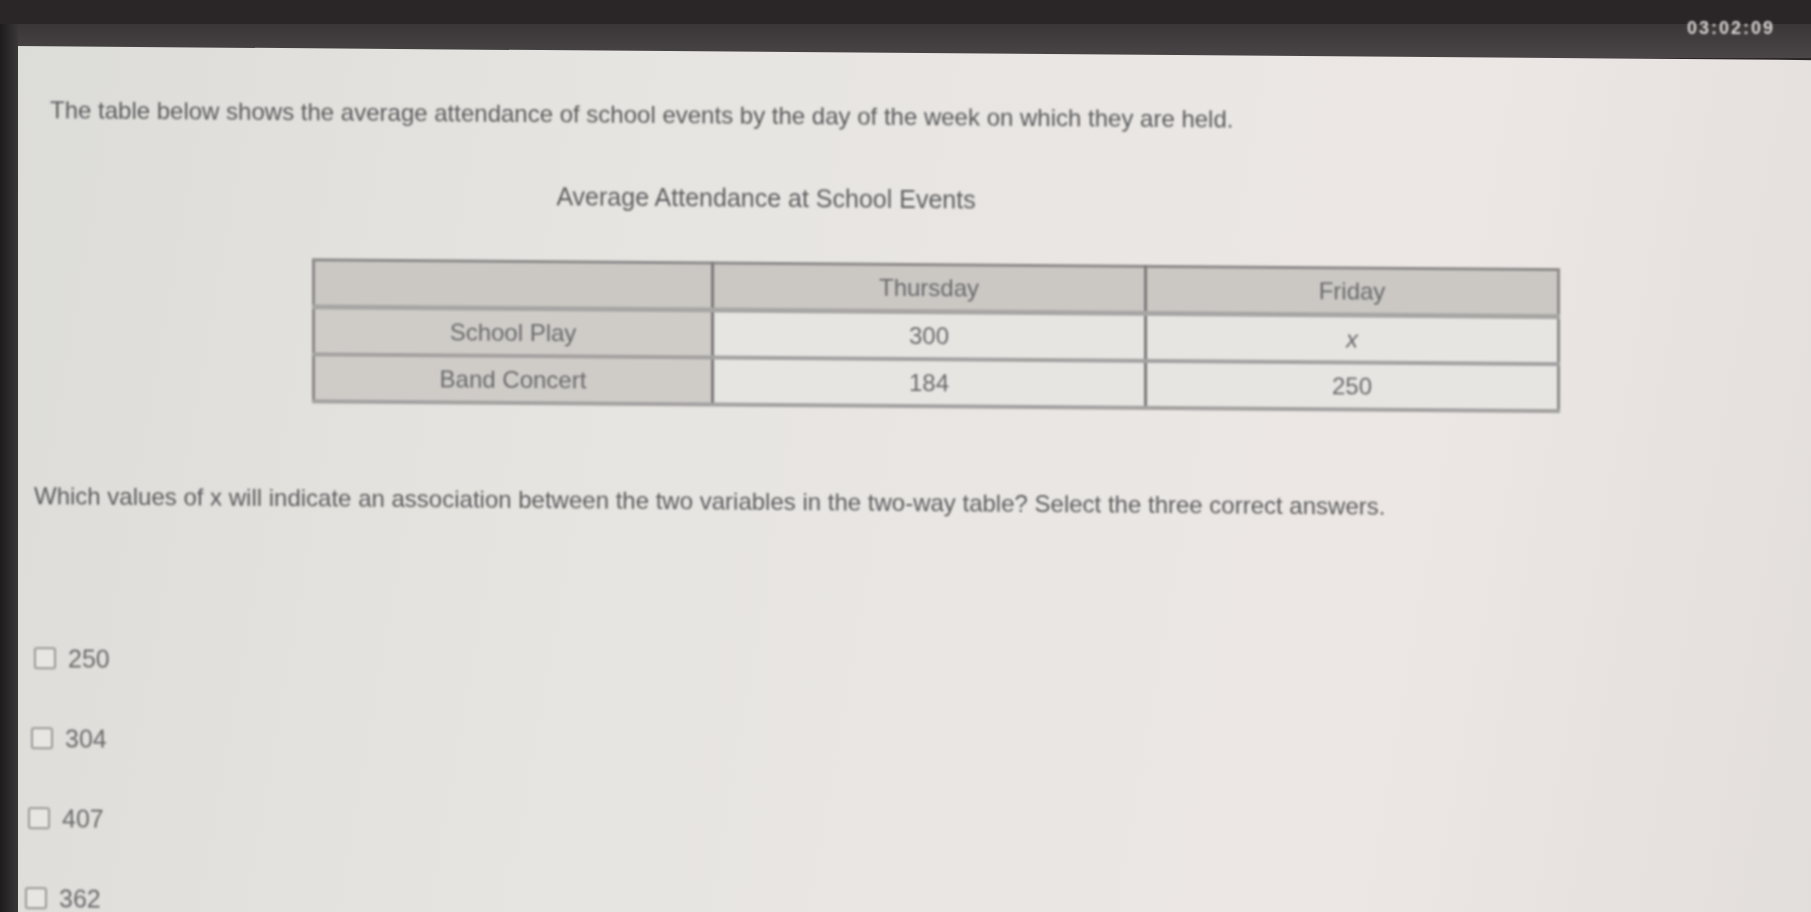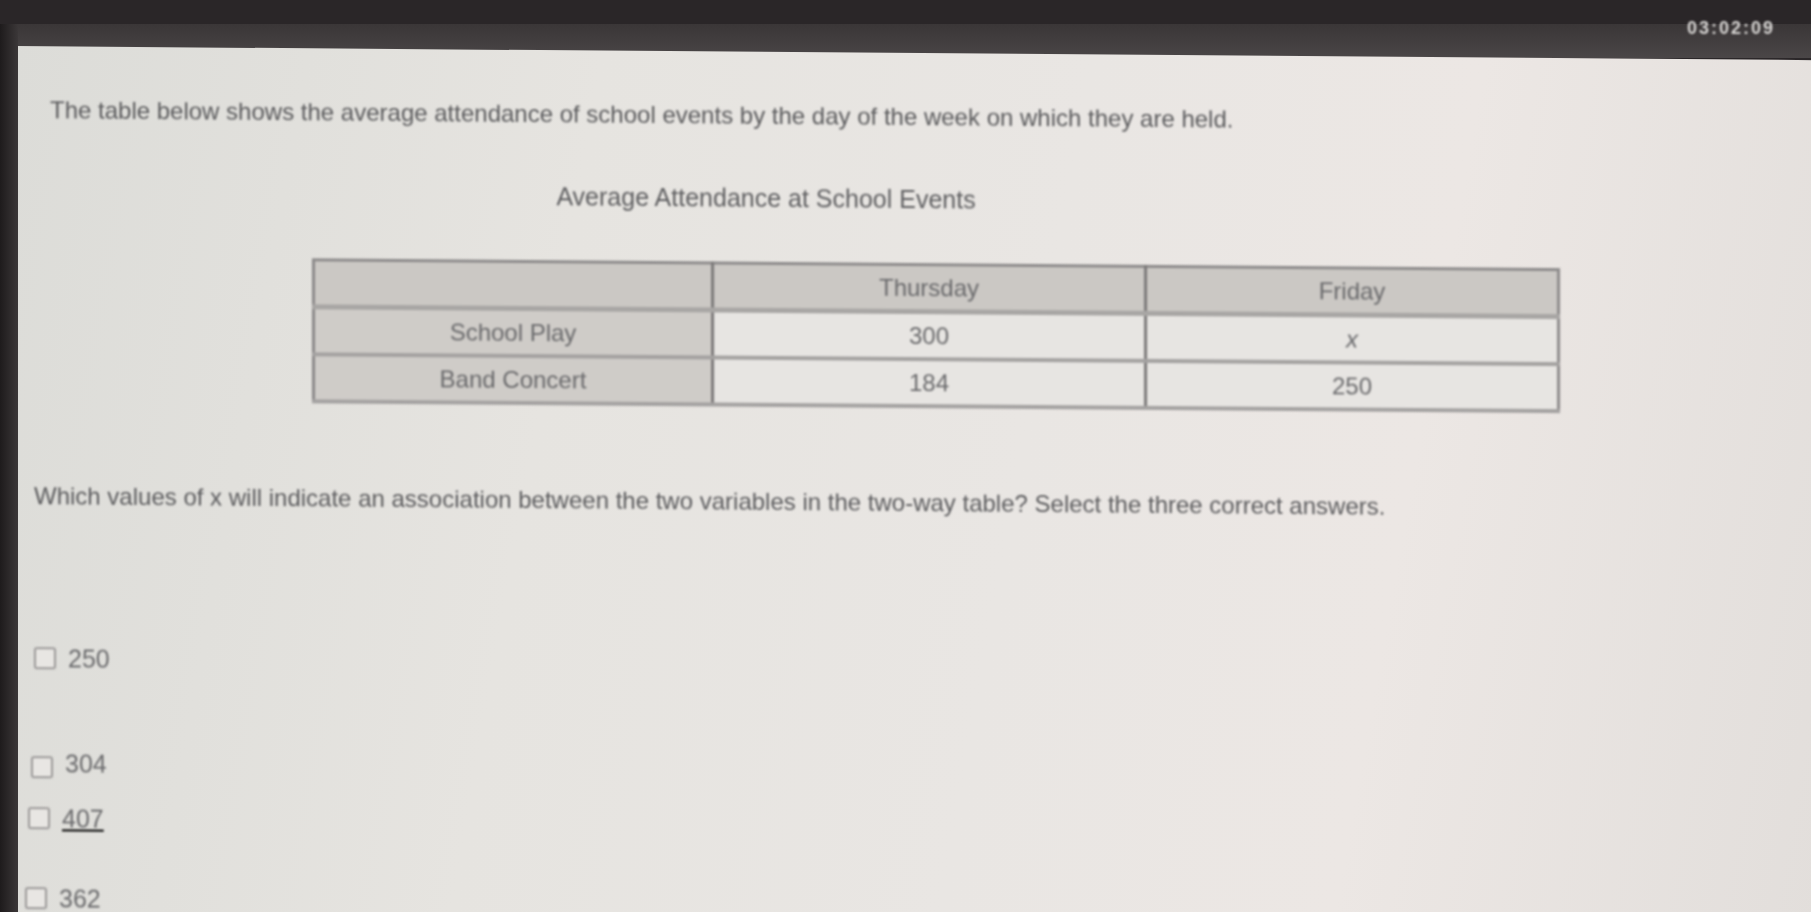--- a/index.html
+++ b/index.html
@@ -171,25 +171,25 @@
         </tbody>
       </table>
 
       <div class="question">Which values of x will indicate an association between the two variables in the two-way table? Select the three correct answers.</div>
 
       <div class="options">
         <label class="option">
           <span class="checkbox"></span>
           <span class="option-label">250</span>
         </label>
-        <label class="option" style="margin-left:-3px;align-items:flex-end;">
+        <label class="option" style="margin-left:-3px;">
           <span class="checkbox"></span>
           <span class="option-label">304</span>
         </label>
-        <label class="option" style="margin-left:-6px;text-decoration:underline;">
+        <label class="option" style="margin-left:-6px;">
           <span class="checkbox"></span>
           <span class="option-label">407</span>
         </label>
         <label class="option" style="margin-left:-9px;">
           <span class="checkbox"></span>
           <span class="option-label">362</span>
         </label>
       </div>
     </div>
   </div>

